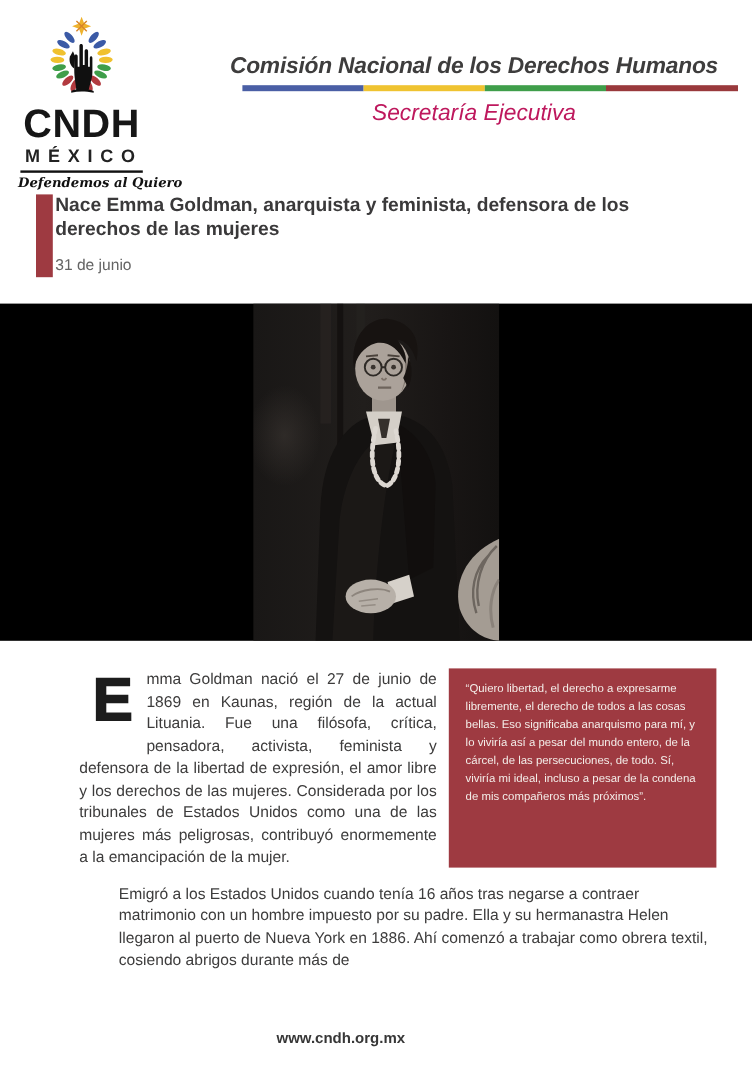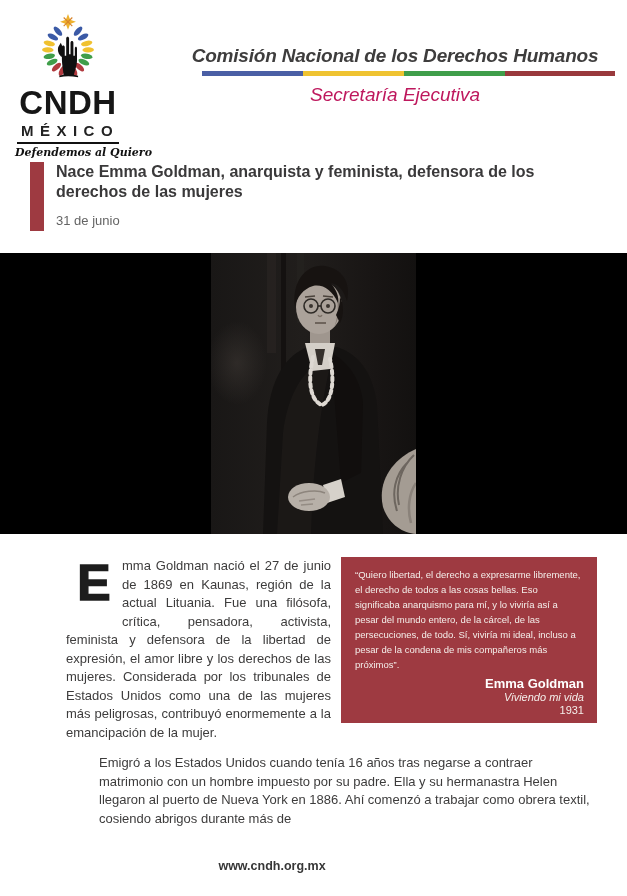--- a/index.html
+++ b/index.html
@@ -20,48 +20,48 @@
   .header-right{ position:absolute; top:45px; right:12px; width:440px; text-align:center;font-style:italic; }
   .org-title{ font-size:19px; font-weight:bold; color:#3e3d3d; letter-spacing:-.2px; white-space:nowrap; }
   .color-bar{ display:flex; height:5px; margin-top:4px; width:413px; margin-left:auto; }
   .color-bar span{ height:100%; }
   .seg-0{ width:101px; } .seg-1{ width:101px; } .seg-2{ width:101px; } .seg-3{ width:110px; }
   .subtitle{ font-size:19px; color:#be185d; margin-top:8px; }
 
   
   .title-band{ position:absolute; left:30px; top:162px; width:582px; display:flex; }
   .red-bar{ width:14px; height:69px; background:var(--brand-red); flex:none; }
-  .title-wrap{ padding-left:12px; }
+  .title-wrap{ padding-left:2px; }
   .article-title{ font-size:16px; line-height:20px; font-weight:bold; color:#3a393a; max-width:545px; }
   .article-date{ font-size:13px; color:#646464; margin-top:11px; }
 
   
   .photo-band{ position:absolute; left:0; top:253px; width:627px; height:281px; background:#000; }
   .photo-band svg{ display:block; margin:0 auto; }
 
   
   .body-col{ position:absolute; left:66px; top:557px; width:531px; }
-  .quote-box{ float:right; width:256px; height:166px; overflow:hidden;
+  .quote-box{ float:right; width:223px; height:166px; overflow:hidden;
               background:var(--brand-red); color:#f4eeea; margin-left:10px; margin-bottom:8px;
               padding:10px 13px 24px 14px; }
   .quote-text{ font-size:9.5px; line-height:15px; }
   .quote-attrib{ text-align:right; margin-top:4px; }
   .quote-author{ font-size:13px; line-height:15px; font-weight:bold; color:#fff; }
   .quote-source{ font-size:11px; line-height:13px; font-style:italic; }
   .quote-year{ font-size:11px; line-height:13px; }
 
   .para{ font-size:13px; line-height:18.5px; color:#3d3c3c; }
   .para-1{ text-align:justify; }
   .para-2{ margin-top:12px;margin-left:33px; }
   .dropcap{ float:left; width:56px; height:56px; text-align:center;
             font-size:50px; line-height:52px; font-weight:900; color:#1d1d1d;
             -webkit-text-stroke:1.5px #1d1d1d; }
 
   
-  .footer{ position:absolute; left:4px; top:856px; width:536px; text-align:center; }
+  .footer{ position:absolute; left:16px; top:856px; width:536px; text-align:center; }
   .footer-url{ font-size:12.5px; font-weight:bold; color:#373737; text-decoration:none; }
 </style>
 </head>
 <body>
 
 <div class="logo">
   <svg width="72" height="82" viewBox="0 0 100 92">
 
     <g>
       <path d="M50 0 L53 8 L61 11 L53 14 L50 22 L47 14 L39 11 L47 8 Z" fill="#eeb22d"></path>
@@ -171,25 +171,20 @@
 
     <path d="M205 196 C182 206 166 228 172 254 C178 272 192 280 205 281 Z" fill="#a49c93"></path>
     <path d="M196 210 C184 222 180 240 186 258 M203 202 C190 214 184 234 188 252" stroke="#6d665f" stroke-width="2" fill="none"></path>
     <path d="M205 230 C198 240 196 256 200 270" stroke="#8a827a" stroke-width="2.5" fill="none"></path>
   </svg>
 </div>
 
 <div class="body-col">
   <aside class="quote-box">
     <p class="quote-text">“Quiero libertad, el derecho a expresarme libremente, el derecho de todos a las cosas bellas. Eso significaba anarquismo para mí, y lo viviría así a pesar del mundo entero, de la cárcel, de las persecuciones, de todo. Sí, viviría mi ideal, incluso a pesar de la condena de mis compañeros más próximos”.</p>
-    <div class="quote-attrib">
-      <div class="quote-author">Emma Goldman</div>
-      <div class="quote-source">Viviendo mi vida</div>
-      <div class="quote-year">1931</div>
-    </div>
   </aside>
   <p class="para para-1"><span class="dropcap">E</span><span>mma Goldman nació el 27 de junio de 1869 en Kaunas, región de la actual Lituania. Fue una filósofa, crítica, pensadora, activista, feminista y defensora de la libertad de expresión, el amor libre y los derechos de las mujeres. Considerada por los tribunales de Estados Unidos como una de las mujeres más peligrosas, contribuyó enormemente a la emancipación de la mujer.</span></p>
   <p class="para para-2">Emigró a los Estados Unidos cuando tenía 16 años tras negarse a contraer matrimonio con un hombre impuesto por su padre. Ella y su hermanastra Helen llegaron al puerto de Nueva York en 1886. Ahí comenzó a trabajar como obrera textil, cosiendo abrigos durante más de</p>
 </div>
 
 <div class="footer">
   <a class="footer-url" href="#">www.cndh.org.mx</a>
 </div>
 
 </body></html>

